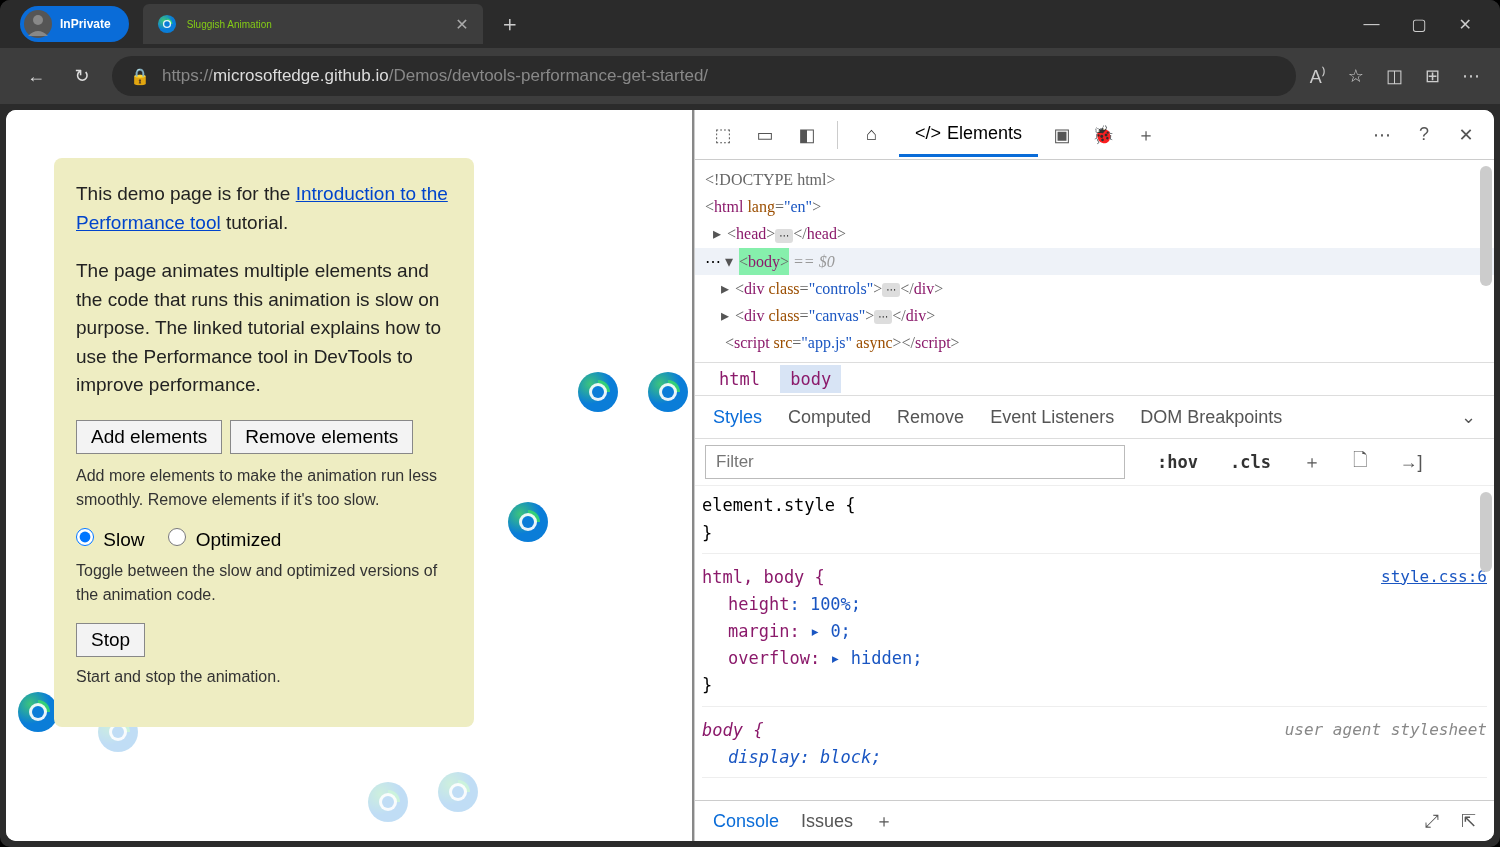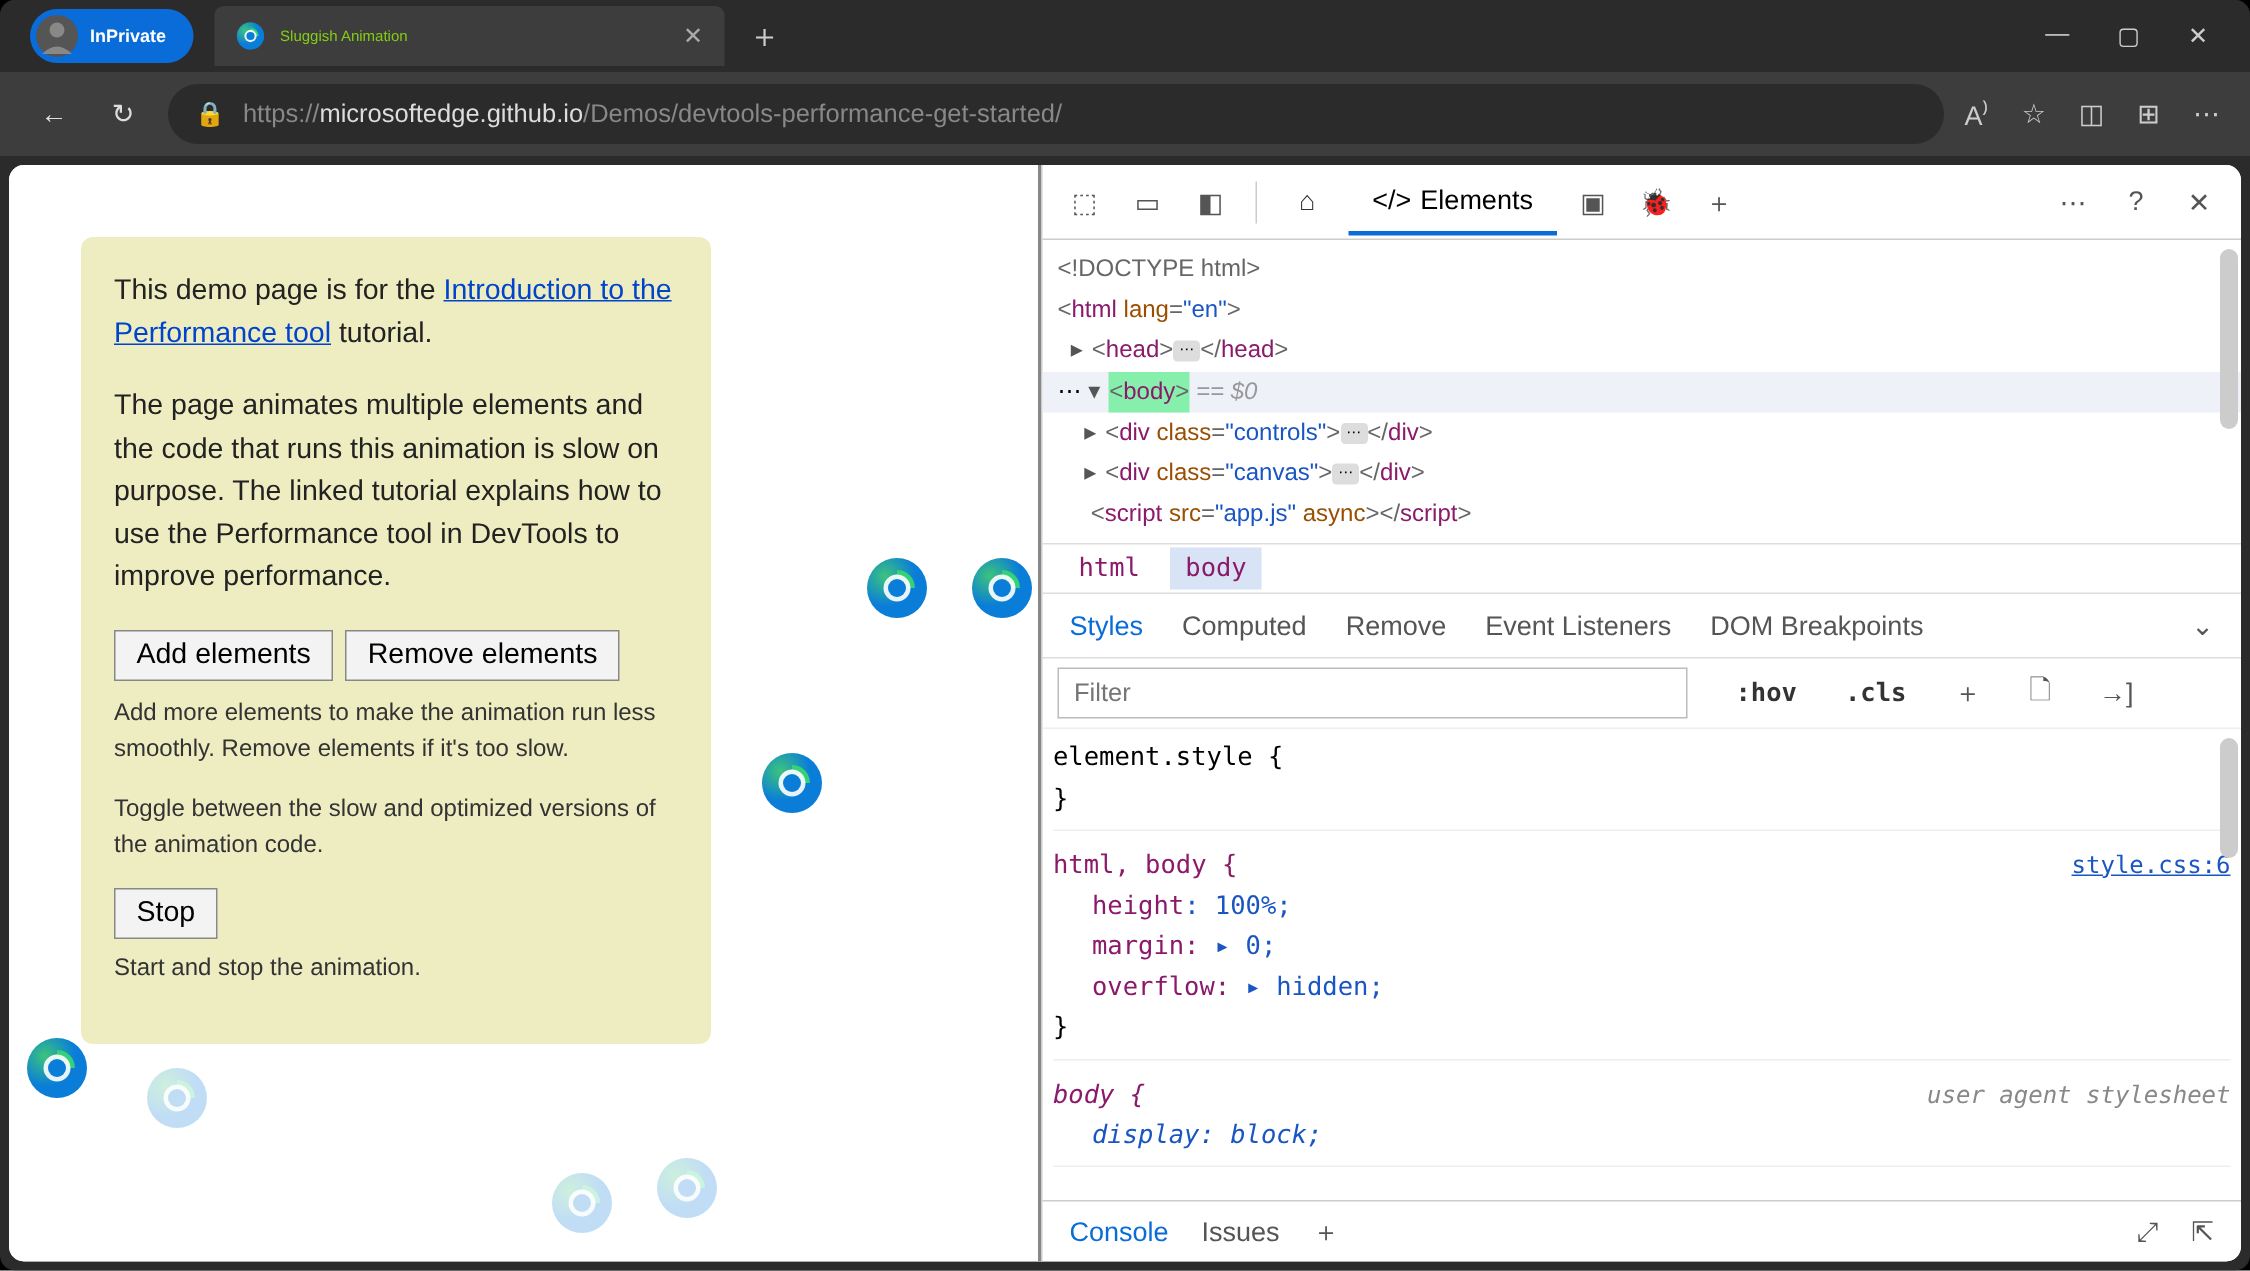--- a/index.html
+++ b/index.html
@@ -47,21 +47,21 @@
 .edge-logo svg { width: 44px; height: 44px; }
 .edge-logo.faded svg { opacity: 0.25; }
 
 
 .dt-top { height: 50px; display: flex; align-items: center; border-bottom: 1px solid #ccc; padding: 0 10px; gap: 6px; }
 .dt-top .dt-icon { width: 36px; height: 36px; display: flex; align-items: center; justify-content: center; color: #555; cursor: pointer; font-size: 18px; }
 .dt-tab { padding: 10px 16px; font-size: 18px; color: #333; cursor: pointer; display: flex; align-items: center; gap: 6px; }
 .dt-tab.active { border-bottom: 3px solid #0a6cd8; color: #000; }
 .dt-top .spacer { flex: 1; }
 
-.dom-tree { padding: 6px 10px; font-family: Liberation Sans, sans-serif; font-size: 16px; line-height: 1.7; overflow: auto; flex: 0 0 auto; position: relative; }
+.dom-tree { padding: 6px 10px; font-family: Liberation Serif, serif; font-size: 16px; line-height: 1.7; overflow: auto; flex: 0 0 auto; position: relative; }
 .dom-tree .line { white-space: pre; }
 .dom-tree .punct { color: #666; }
 .dom-tree .tag { color: #8b1a6b; }
 .dom-tree .attr { color: #9b4e00; }
 .dom-tree .val { color: #1a56c2; }
 .dom-tree .sel { background: #86efac; display: inline-block; }
 .dom-tree .hint { color: #999; font-style: italic; }
 .dom-tree .arrow { color: #555; display: inline-block; width: 14px; }
 .dom-tree .ellip { display: inline-block; background: #ddd; border-radius: 3px; padding: 0 4px; font-size: 10px; line-height: 14px; vertical-align: middle; }
 .dom-line-sel { background: #eef2f8; margin: 0 -10px; padding: 0 10px; }
@@ -169,20 +169,24 @@
       <div class="controls-box">
         <p>
           <span>This demo page is for the </span><a href="#">Introduction to the Performance tool</a><span> tutorial.</span>
         </p>
         <p>The page animates multiple elements and the code that runs this animation is slow on purpose. The linked tutorial explains how to use the Performance tool in DevTools to improve performance.</p>
         <div class="btn-row">
           <button>Add elements</button>
           <button>Remove elements</button>
         </div>
         <p class="small">Add more elements to make the animation run less smoothly. Remove elements if it's too slow.</p>
+        <div class="radio-row">
+          <label><input type="radio" name="mode" checked="" style=""> <span>Slow</span></label>
+          <label><input type="radio" name="mode" style=""> <span>Optimized</span></label>
+        </div>
         <p class="small">Toggle between the slow and optimized versions of the animation code.</p>
         <button class="stop-btn">Stop</button>
         <p class="small">Start and stop the animation.</p>
       </div>
 
       <div class="edge-logo" style="left:570px;top:260px"><svg>
             <use href="#edge"></use>
           </svg></div>
       <div class="edge-logo" style="left:640px;top:260px"><svg>
             <use href="#edge"></use>

